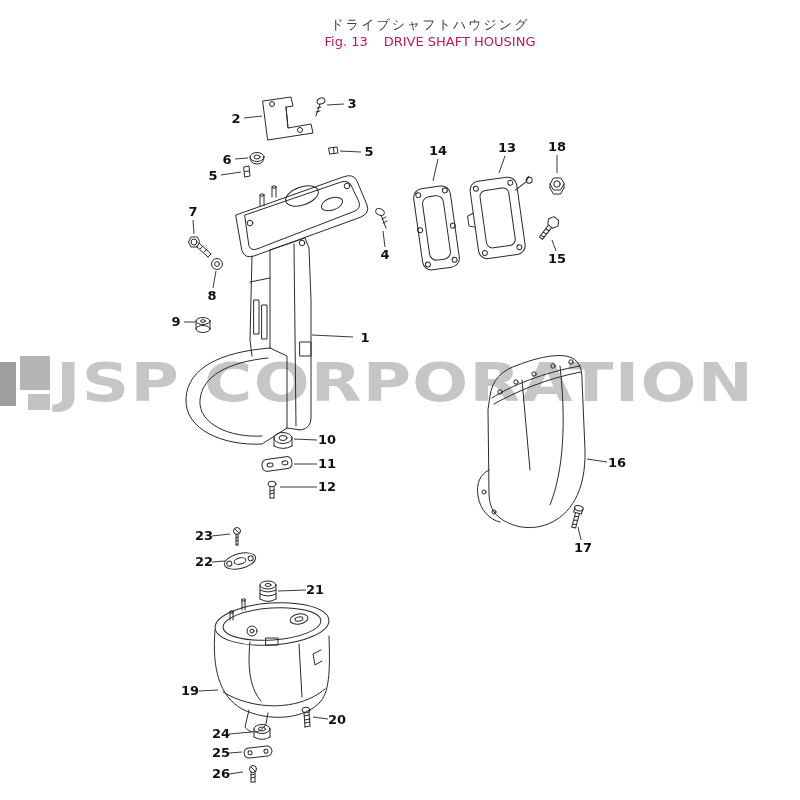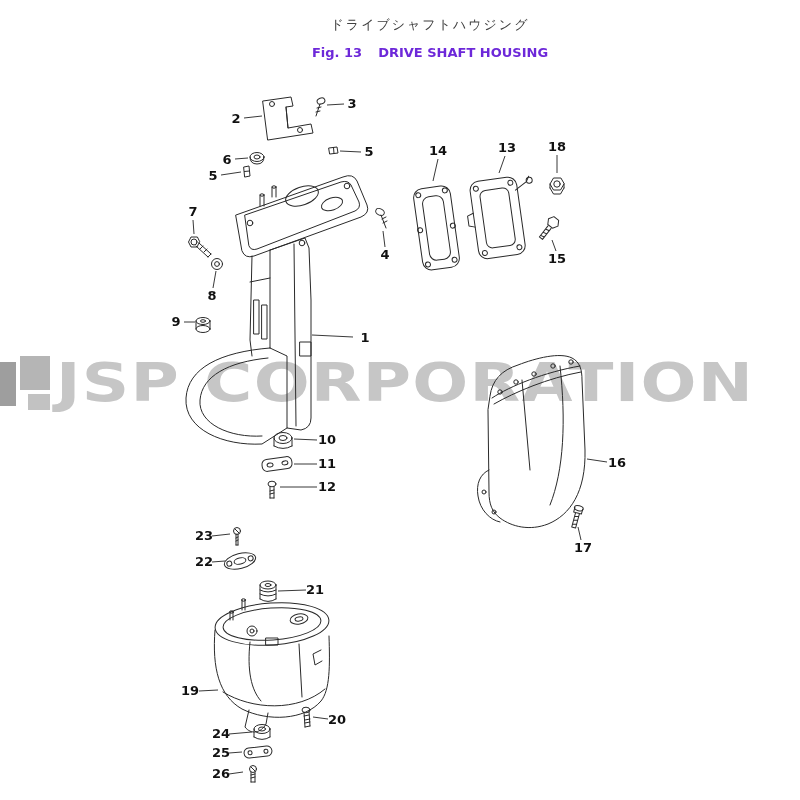--- a/index.html
+++ b/index.html
@@ -2,21 +2,21 @@
 <html><head>
 <meta charset="utf-8">
 <style>
   html,body{margin:0;padding:0;}
   body{
     width:800px;height:800px;background:#ffffff;position:relative;overflow:hidden;
     font-family:"DejaVu Sans","Liberation Sans",sans-serif;
   }
   .header{position:absolute;top:16px;left:60px;width:740px;text-align:center;z-index:3;}
   .title-ja{font-size:13px;color:#404040;letter-spacing:2px;}
-  .title-en{font-size:13px;font-weight:bold;color:#6d28d9;margin-top:11px;}
+  .title-en{font-size:13px;font-weight:normal;color:#be185d;margin-top:0;}
   .fig-label{margin-right:16px;}
   .watermark{position:absolute;top:354px;left:0;width:800px;height:58px;display:flex;align-items:center;z-index:1;}
   .wm-logo{width:56px;height:54px;position:relative;flex:0 0 auto;}
   .wm-logo .b1{position:absolute;left:0;top:6px;width:16px;height:44px;background:#9e9e9e;}
   .wm-logo .b2{position:absolute;left:20px;top:0;width:30px;height:34px;background:#b5b5b5;}
   .wm-logo .b3{position:absolute;left:28px;top:38px;width:22px;height:16px;background:#c2c2c2;}
   .wm-text{
     font-size:54px;font-weight:800;color:#c6c6c6;white-space:nowrap;
     transform:scaleX(1.22);transform-origin:left center;letter-spacing:1px;line-height:54px;
   }

